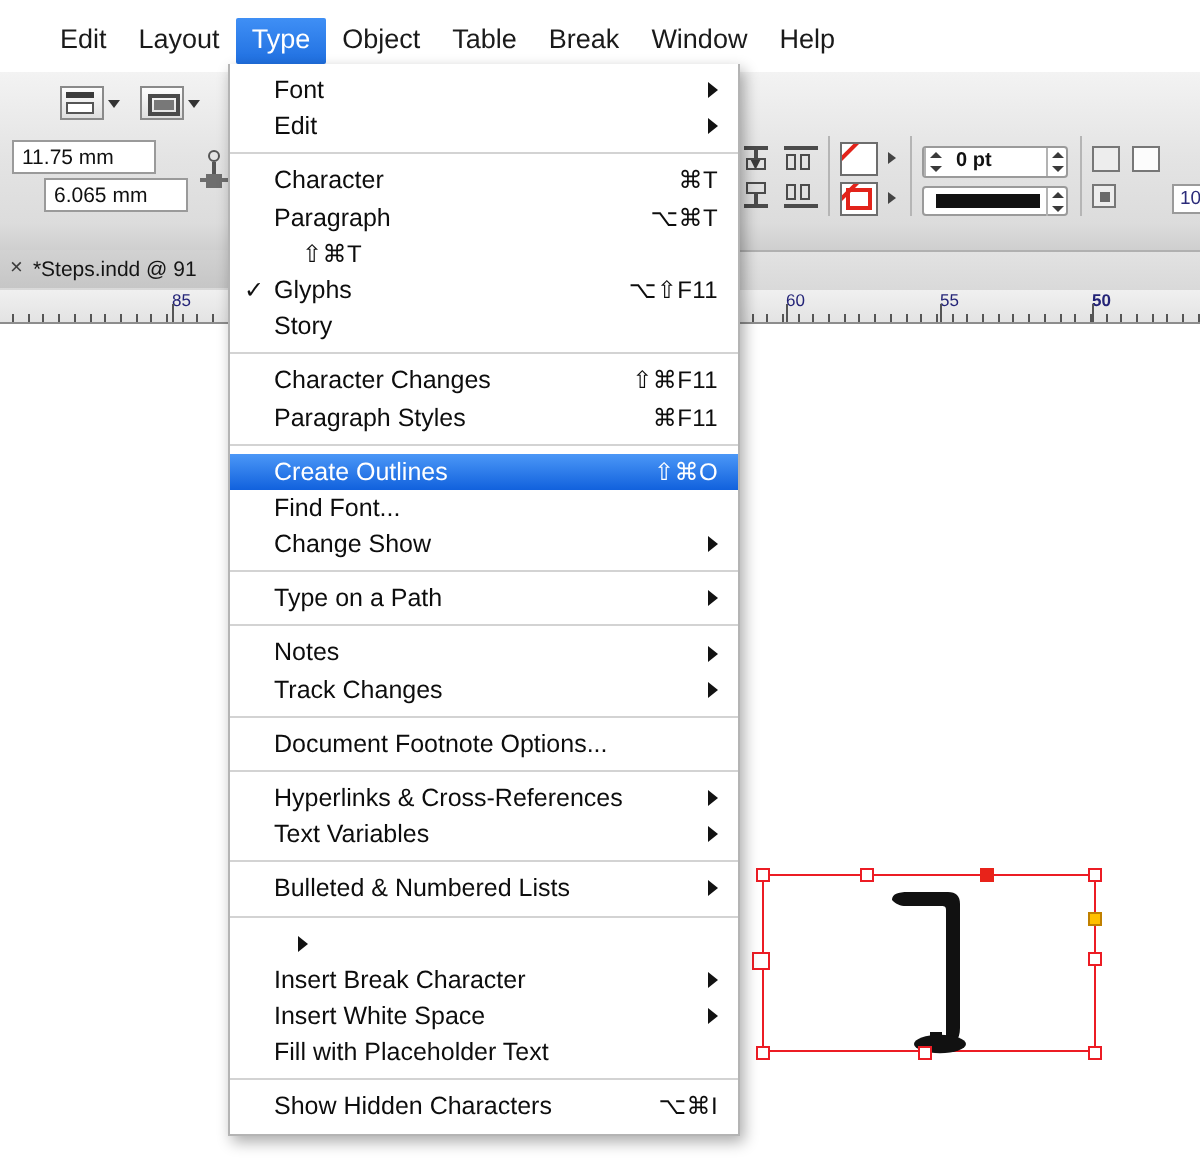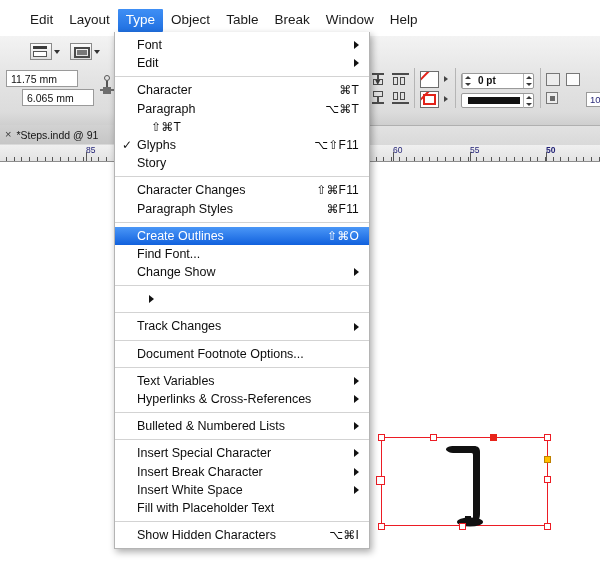--- a/index.html
+++ b/index.html
@@ -615,48 +615,52 @@
       </div>
       <div class="mi">
         <span class="label">Find Font...</span>
       </div>
       <div class="mi">
         <span class="label">Change Show</span>
         <span class="arrow"></span>
       </div>
       <div class="msep"></div>
       <div class="mi">
-        <span class="arrow"></span>
-      </div>
-      <div class="msep"></div>
+        <span class="label">Type on a Path</span>
+        <span class="arrow"></span>
+      </div>
+      <div class="msep"></div>
+      <div class="mi">
+        <span class="label">Notes</span>
+        <span class="arrow"></span>
+      </div>
       <div class="mi">
         <span class="label">Track Changes</span>
         <span class="arrow"></span>
       </div>
       <div class="msep"></div>
       <div class="mi">
         <span class="label">Document Footnote Options...</span>
       </div>
       <div class="msep"></div>
       <div class="mi">
+        <span class="label">Hyperlinks &amp; Cross-References</span>
+        <span class="arrow"></span>
+      </div>
+      <div class="mi">
         <span class="label">Text Variables</span>
         <span class="arrow"></span>
       </div>
-      <div class="mi">
-        <span class="label">Hyperlinks &amp; Cross-References</span>
-        <span class="arrow"></span>
-      </div>
       <div class="msep"></div>
       <div class="mi">
         <span class="label">Bulleted &amp; Numbered Lists</span>
         <span class="arrow"></span>
       </div>
       <div class="msep"></div>
       <div class="mi">
-        <span class="label">Insert Special Character</span>
         <span class="arrow"></span>
       </div>
       <div class="mi">
         <span class="label">Insert Break Character</span>
         <span class="arrow"></span>
       </div>
       <div class="mi">
         <span class="label">Insert White Space</span>
         <span class="arrow"></span>
       </div>

